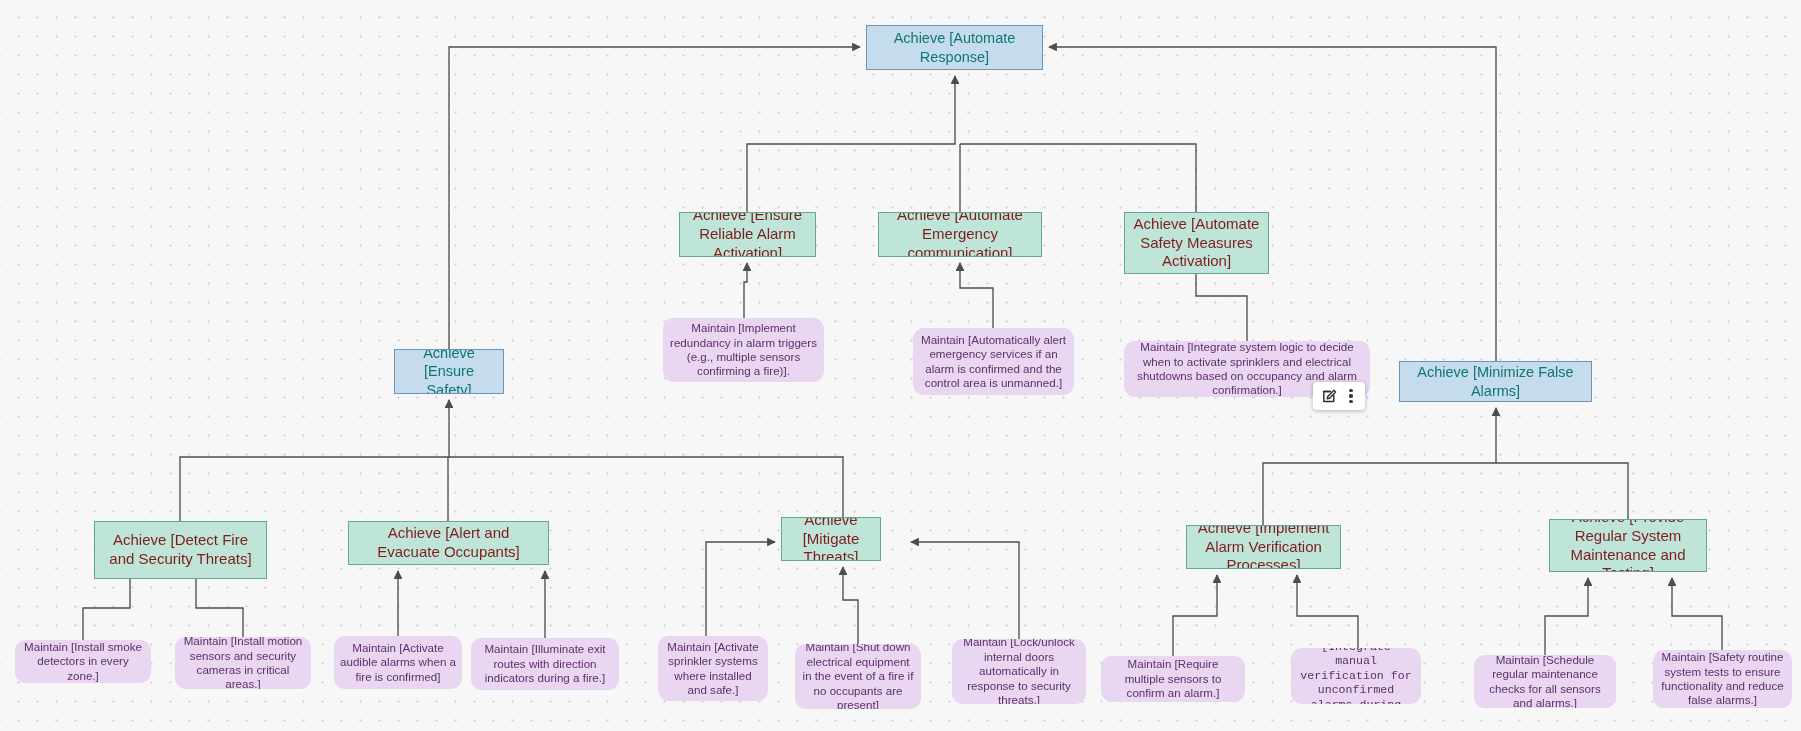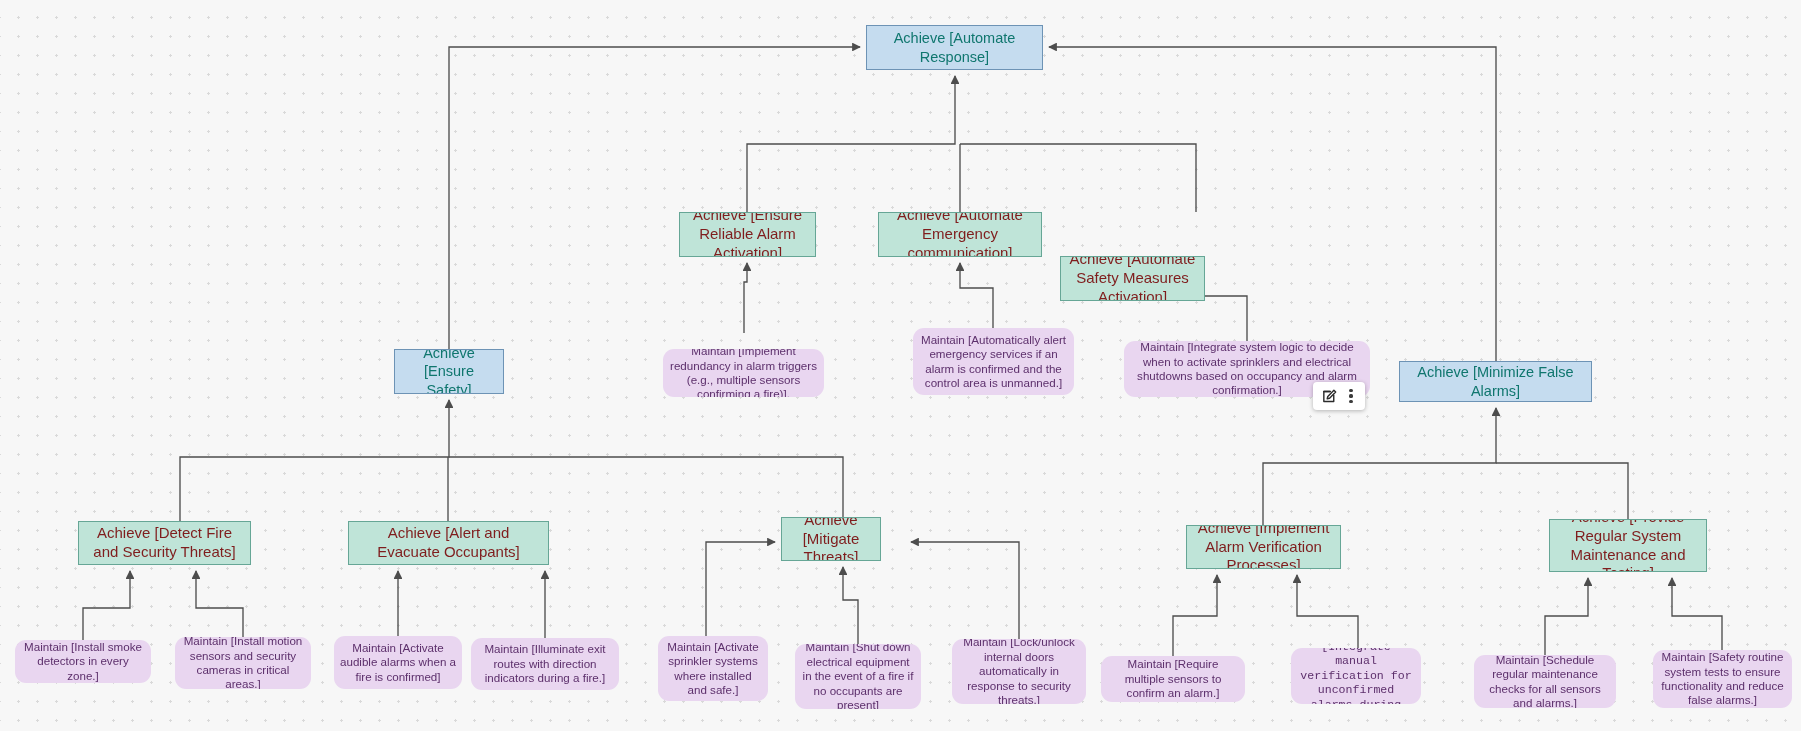--- a/index.html
+++ b/index.html
@@ -160,45 +160,45 @@
   </div>
 
   <div class="node goal-green" style="left:679px;top:212px;width:137px;height:45px;">
     <span class="node-label">Achieve [Ensure Reliable Alarm Activation]</span>
   </div>
 
   <div class="node goal-green" style="left:878px;top:212px;width:164px;height:45px;">
     <span class="node-label">Achieve [Automate Emergency communication]</span>
   </div>
 
-  <div class="node goal-green" style="left:1060px;top:212px;width:145px;height:45px;margin-top:44px;">
+  <div class="node goal-green" style="left:1124px;top:212px;width:145px;height:62px;">
     <span class="node-label">Achieve [Automate Safety Measures Activation]</span>
   </div>
 
   <div class="node goal-blue" style="left:394px;top:349px;width:110px;height:45px;">
     <span class="node-label">Achieve [Ensure Safety]</span>
   </div>
 
   <div class="node goal-blue" style="left:1399px;top:361px;width:193px;height:41px;">
     <span class="node-label">Achieve [Minimize False Alarms]</span>
   </div>
 
-  <div class="node maintain-purple" style="left:663px;top:349px;width:161px;height:48px;">
+  <div class="node maintain-purple" style="left:663px;top:318px;width:161px;height:64px;">
     <span class="node-label">Maintain [Implement redundancy in alarm triggers (e.g., multiple sensors confirming a fire)].</span>
   </div>
 
   <div class="node maintain-purple" style="left:913px;top:328px;width:161px;height:67px;">
     <span class="node-label">Maintain [Automatically alert emergency services if an alarm is confirmed and the control area is unmanned.]</span>
   </div>
 
   <div class="node maintain-purple" style="left:1124px;top:341px;width:246px;height:56px;">
     <span class="node-label">Maintain [Integrate system logic to decide when to activate sprinklers and electrical shutdowns based on occupancy and alarm confirmation.]</span>
   </div>
 
-  <div class="node goal-green" style="left:78px;top:521px;width:173px;height:44px;justify-content:center;">
+  <div class="node goal-green" style="left:94px;top:521px;width:173px;height:58px;justify-content:center;">
     <span class="node-label">Achieve [Detect Fire and Security Threats]</span>
   </div>
 
   <div class="node goal-green" style="left:348px;top:521px;width:201px;height:44px;">
     <span class="node-label">Achieve [Alert and Evacuate Occupants]</span>
   </div>
 
   <div class="node goal-green" style="left:781px;top:517px;width:100px;height:44px;">
     <span class="node-label">Achieve [Mitigate Threats]</span>
   </div>

